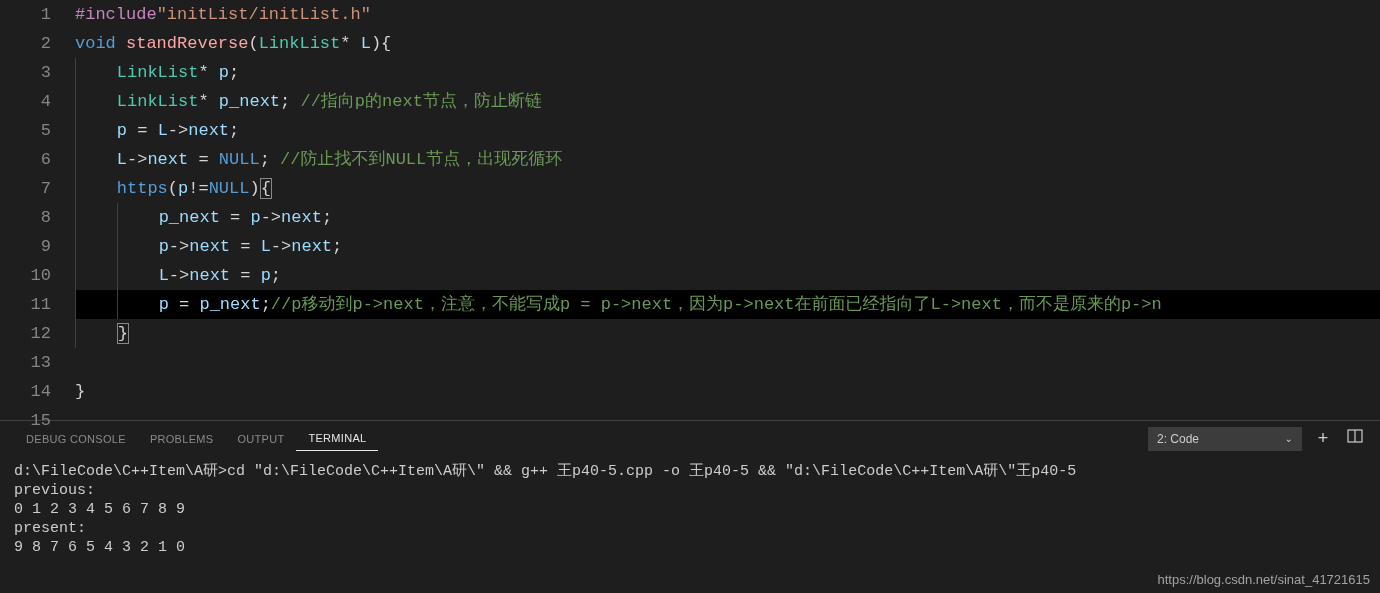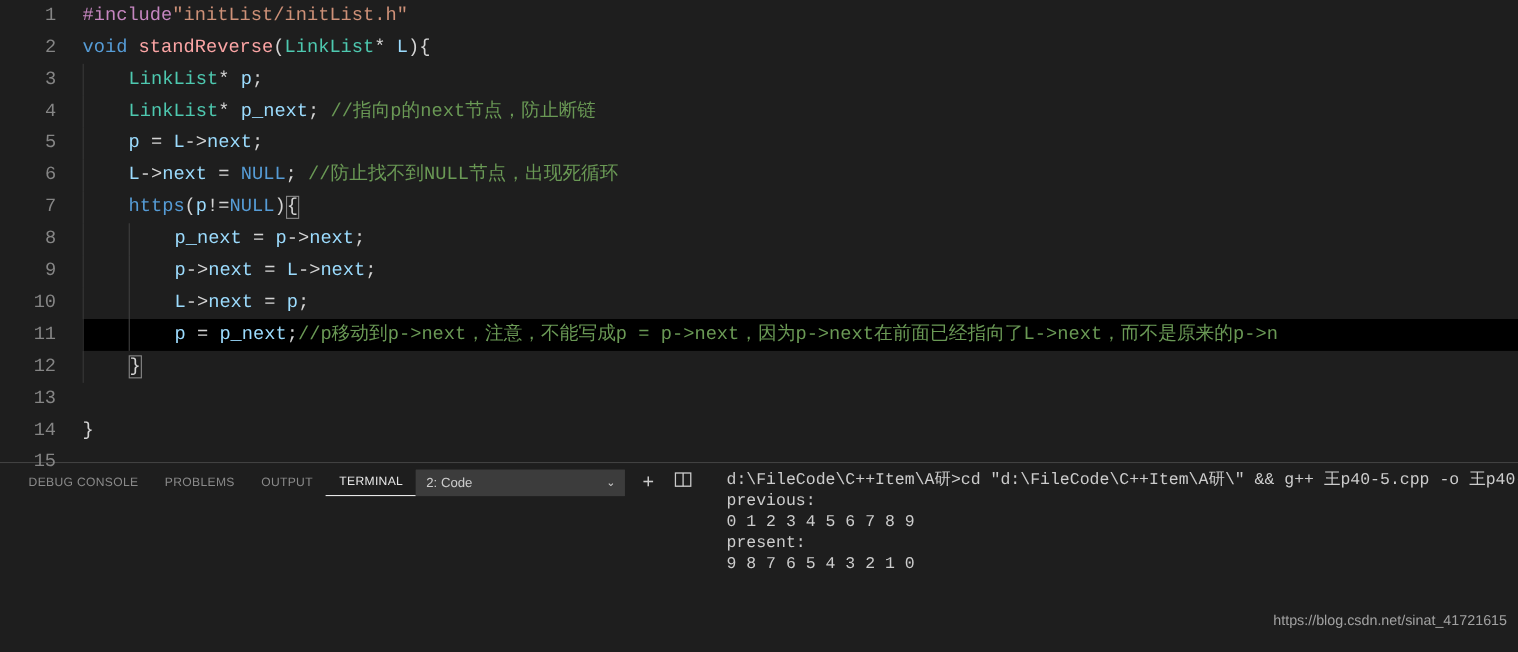--- a/index.html
+++ b/index.html
@@ -64,21 +64,21 @@
 .tok-const { color: #569cd6; }
 .tok-comment { color: #6a9955; }
 .tok-punct { color: #d4d4d4; }
 .tok-bracket-hl { border: 1px solid #888; padding: 0; }
 
 .panel {
   height: 173px;
   border-top: 1px solid #414141;
   background: #1e1e1e;
   display: flex;
-  flex-direction: row;
+  flex-direction: column;
 }
 .panel-tabs {
   display: flex;
   align-items: center;
   height: 35px;
   padding: 0 14px;
   font-family: "Segoe UI", Arial, sans-serif;
   font-size: 11px;
   color: #8a8a8a;
 }
@@ -95,21 +95,21 @@
   margin-left: auto;
   display: flex;
   align-items: center;
   gap: 10px;
 }
 .term-select {
   background: #3c3c3c;
   border: 1px solid #3c3c3c;
   color: #cccccc;
   font-size: 12px;
-  width: 190px;
+  width: 154px;
   height: 24px;
   display: flex;
   align-items: center;
   justify-content: space-between;
   padding: 0 8px;
   cursor: pointer;
 }
 .term-select .chev { font-size: 10px; color: #cccccc; }
 .icon-btn {
   color: #cccccc;
@@ -124,21 +124,21 @@
   font-size: 15px;
   line-height: 19px;
   color: #cccccc;
   white-space: pre;
   overflow: hidden;
   position: relative;
 }
 .watermark {
   position: absolute;
   right: 10px;
-  bottom: 22px;
+  bottom: 6px;
   color: #b9b9b9;
   font-family: Arial, sans-serif;
   font-size: 13px;
   opacity: 0.85;
 }
 </style>
 </head>
 <body>
 
 <div class="editor-area">

